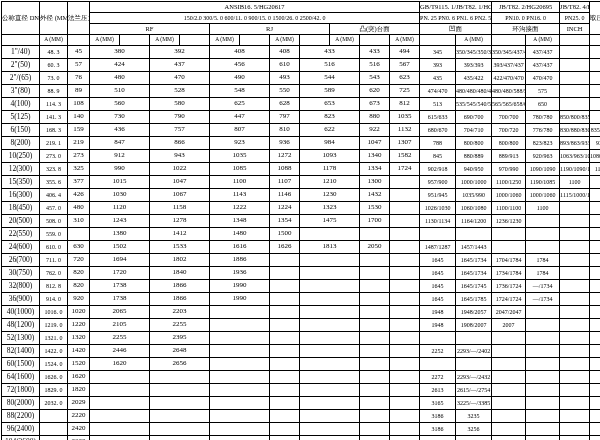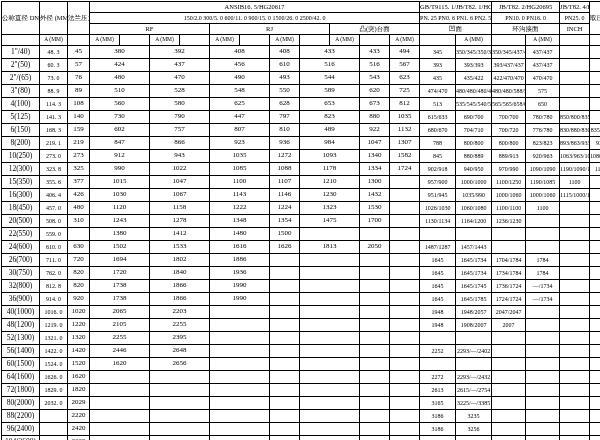--- a/index.html
+++ b/index.html
@@ -242,25 +242,25 @@
           <td class="grpA">780/780</td>
           <td class="grpA">850/800/835</td>
           <td class="grpA"></td>
           <td class="val"></td>
           <td class="val">2</td>
         </tr>
         <tr class="r">
           <td class="nps">6(150)</td>
           <td class="dn">168. 3</td>
           <td class="val">159</td>
-          <td class="val" colspan="2">602</td>
+          <td class="val" colspan="2">436</td>
           <td class="val" colspan="2">757</td>
           <td class="val" colspan="2">807</td>
           <td class="val">810</td>
-          <td class="val" colspan="2">489</td>
+          <td class="val" colspan="2">622</td>
           <td class="val">922</td>
           <td class="val">1132</td>
           <td class="grpA">680/670</td>
           <td class="grpA">704/710</td>
           <td class="grpA">700/720</td>
           <td class="grpA">776/780</td>
           <td class="grpA">830/880/830</td>
           <td class="grpA">835/880</td>
           <td class="val"></td>
           <td class="val">2</td>
@@ -579,21 +579,21 @@
           <td class="grpA"></td>
           <td class="grpA"></td>
           <td class="grpA"></td>
           <td class="grpA"></td>
           <td class="grpA"></td>
           <td class="grpA"></td>
           <td class="val"></td>
           <td class="val">2</td>
         </tr>
         <tr class="r">
-          <td class="nps">56(1400)</td>
+          <td class="nps">82(1400)</td>
           <td class="dn">1422. 0</td>
           <td class="val">1420</td>
           <td class="val" colspan="2">2446</td>
           <td class="val" colspan="2">2648</td>
           <td class="val" colspan="2"></td>
           <td class="val"></td>
           <td class="val" colspan="2"></td>
           <td class="val"></td>
           <td class="val"></td>
           <td class="grpA">2252</td>

